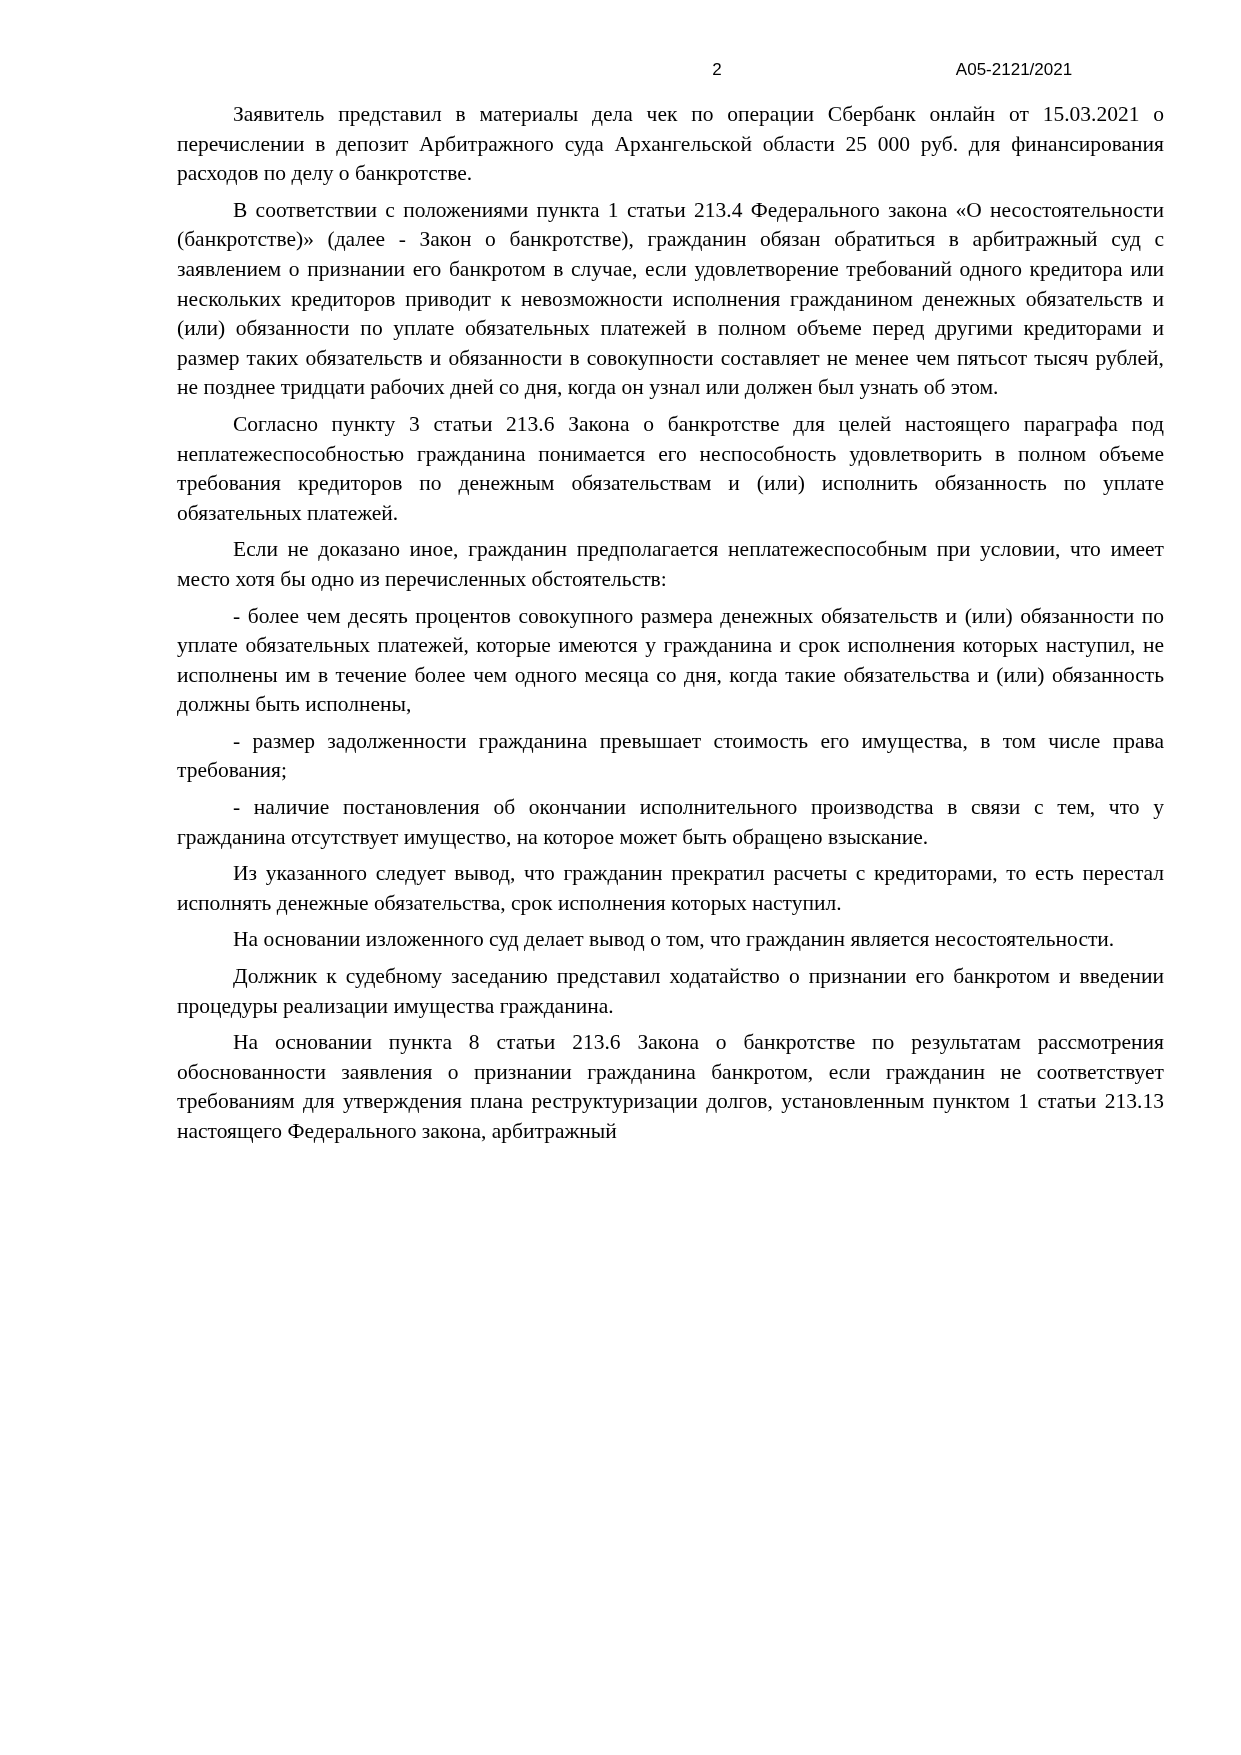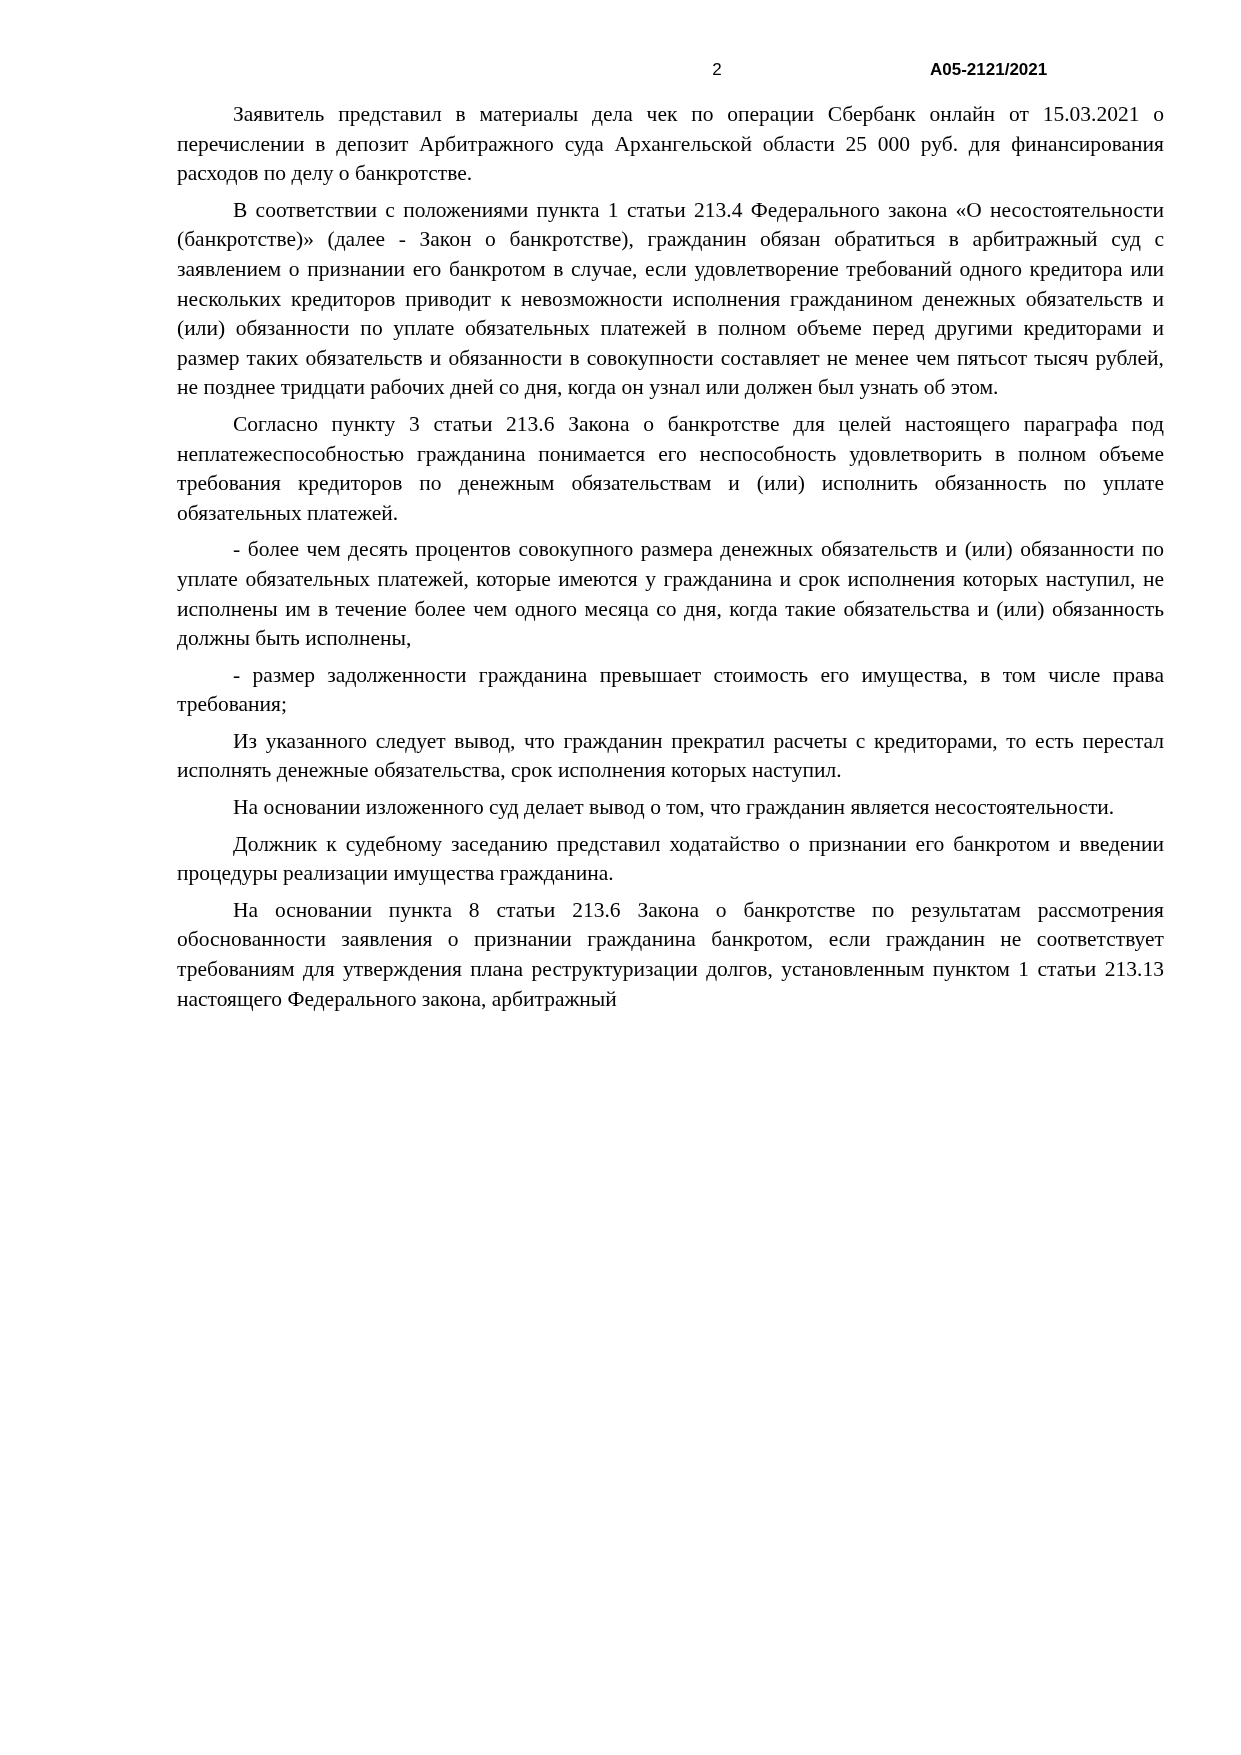--- a/index.html
+++ b/index.html
@@ -32,24 +32,23 @@
   .page-number {
     position: absolute;
     top: 0;
     left: 687px;
     width: 60px;
     text-align: center;
   }
   .case-number {
     position: absolute;
     top: 0;
-    left: 930px;
+    left: 904px;
     width: 220px;
-    text-align: left;
-    font-weight: bold;
+    text-align: center;
   }
   .content {
     position: absolute;
     top: 100px;
     left: 177px;
     width: 1004px;
     font-family: "Liberation Serif", serif;
     font-size: 21.5px;
     line-height: 29.6px;
     color: #000000;
@@ -68,21 +67,23 @@
 
   <div class="header">
     <span class="page-number">2</span>
     <span class="case-number">А05-2121/2021</span>
   </div>
 
   <div class="content">
     <p>Заявитель представил в материалы дела чек по операции Сбербанк онлайн от 15.03.2021  о перечислении в депозит Арбитражного суда Архангельской области 25 000 руб. для финансирования расходов по делу о банкротстве.</p>
     <p>В соответствии с положениями пункта 1 статьи 213.4 Федерального закона «О несостоятельности (банкротстве)» (далее - Закон о банкротстве), гражданин обязан обратиться в арбитражный суд с заявлением  о признании его банкротом в случае, если удовлетворение требований одного кредитора или нескольких кредиторов приводит к невозможности исполнения гражданином денежных обязательств и (или) обязанности по уплате обязательных платежей в полном объеме перед другими кредиторами и размер таких обязательств  и обязанности в совокупности составляет не менее чем пятьсот тысяч рублей, не позднее тридцати рабочих дней со дня, когда он узнал или должен был узнать об этом.</p>
     <p>Согласно пункту 3 статьи 213.6 Закона о банкротстве для целей настоящего параграфа под неплатежеспособностью гражданина понимается его неспособность удовлетворить в полном объеме требования кредиторов по денежным обязательствам и (или) исполнить обязанность по уплате обязательных платежей.</p>
+    <p>Если не доказано иное, гражданин предполагается неплатежеспособным при условии, что имеет место хотя бы одно из перечисленных обстоятельств:</p>
     <p>- более чем десять процентов совокупного размера денежных обязательств и (или) обязанности по уплате обязательных платежей, которые имеются у гражданина и срок исполнения которых наступил, не исполнены им в течение более чем одного месяца со дня, когда такие обязательства и (или) обязанность должны быть исполнены,</p>
     <p>- размер задолженности гражданина превышает стоимость его имущества, в том числе права требования;</p>
+    <p>- наличие постановления об окончании исполнительного производства в связи с тем, что у гражданина отсутствует имущество, на которое может быть обращено взыскание.</p>
     <p>Из указанного следует вывод, что гражданин прекратил расчеты с кредиторами, то есть перестал исполнять денежные обязательства, срок исполнения которых наступил.</p>
     <p>На основании изложенного суд делает вывод о том, что гражданин является несостоятельности.</p>
     <p>Должник к судебному заседанию представил ходатайство о признании его банкротом и введении процедуры реализации имущества гражданина.</p>
     <p>На основании пункта 8 статьи 213.6 Закона о банкротстве по результатам рассмотрения обоснованности заявления о признании гражданина банкротом, если гражданин не соответствует требованиям для утверждения плана реструктуризации долгов, установленным пунктом 1 статьи 213.13 настоящего Федерального закона, арбитражный</p>
   </div>
 
 </div>
 
 </body></html>

